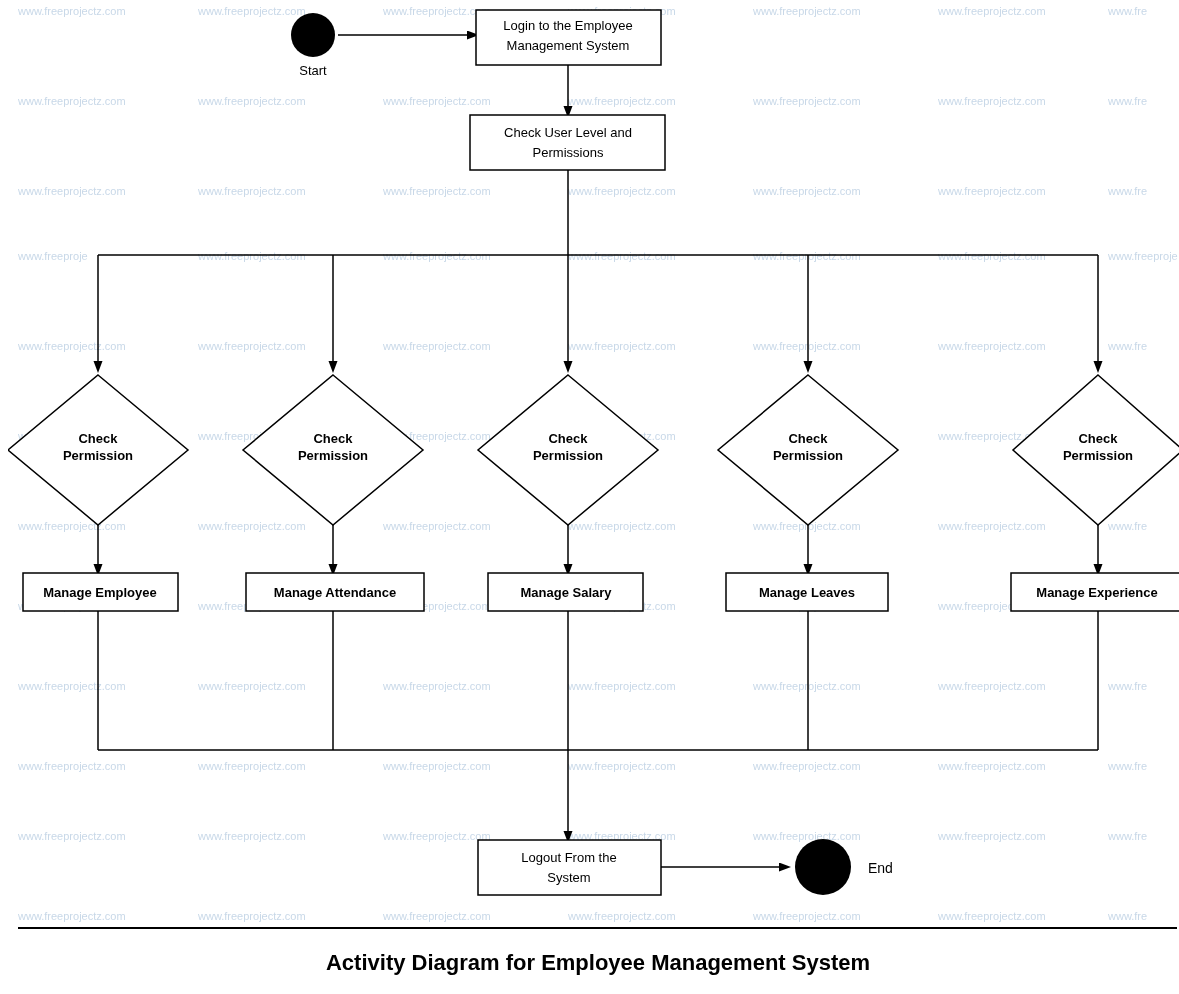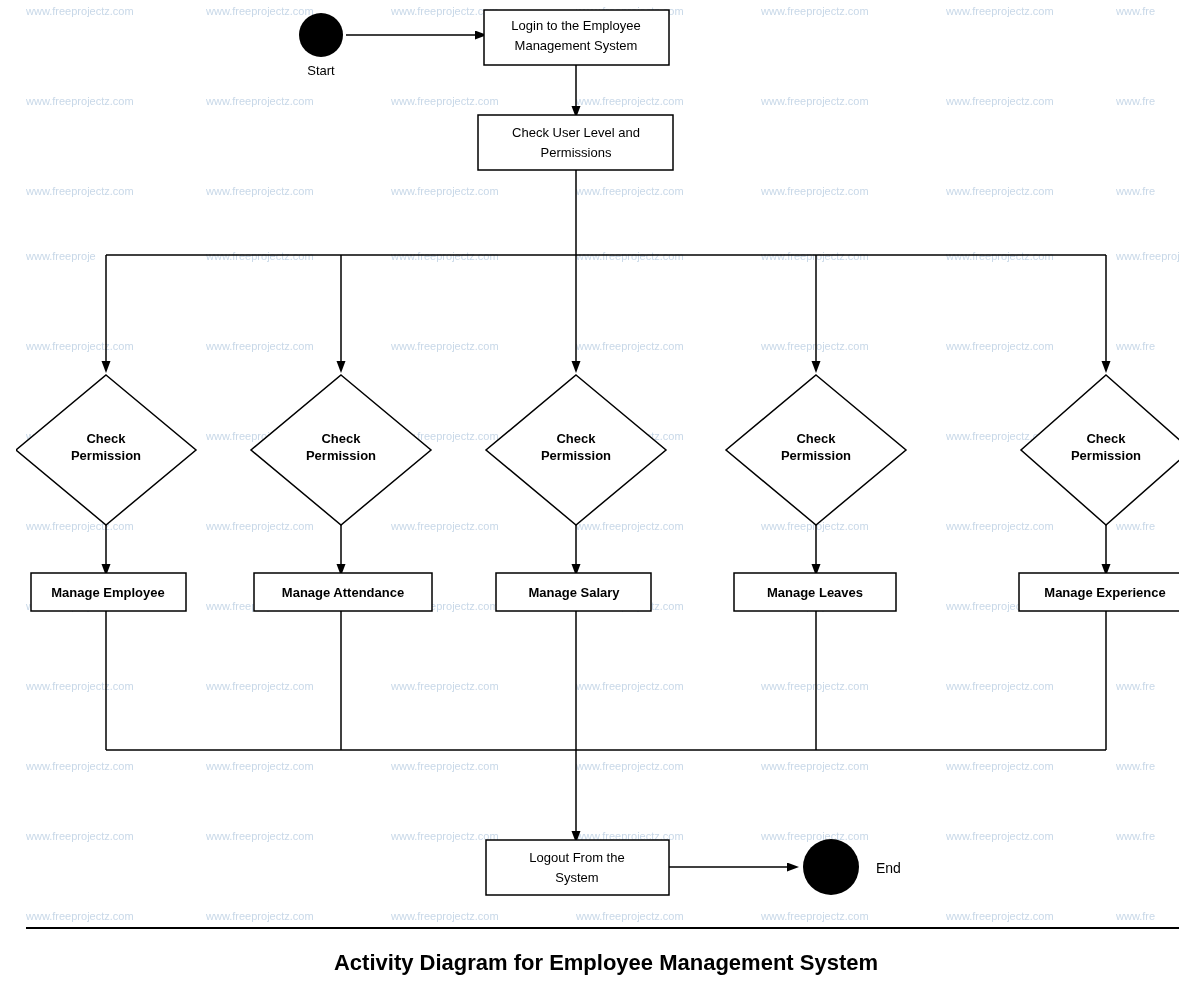--- a/index.html
+++ b/index.html
@@ -8,21 +8,21 @@
       font-family: Arial, sans-serif;
       font-size: 13px;
       width: 1179px;
       height: 994px;
       overflow: hidden;
       position: relative;
     }
 
     .diagram-container {
       position: absolute;
-      top: 0; left: 16px;
+      top: 0; left: 8px;
       width: 1008px;
       height: 994px;
     }
 
     svg.diagram {
       width: 1179px;
       height: 994px;
     }
   </style>
 </head>

